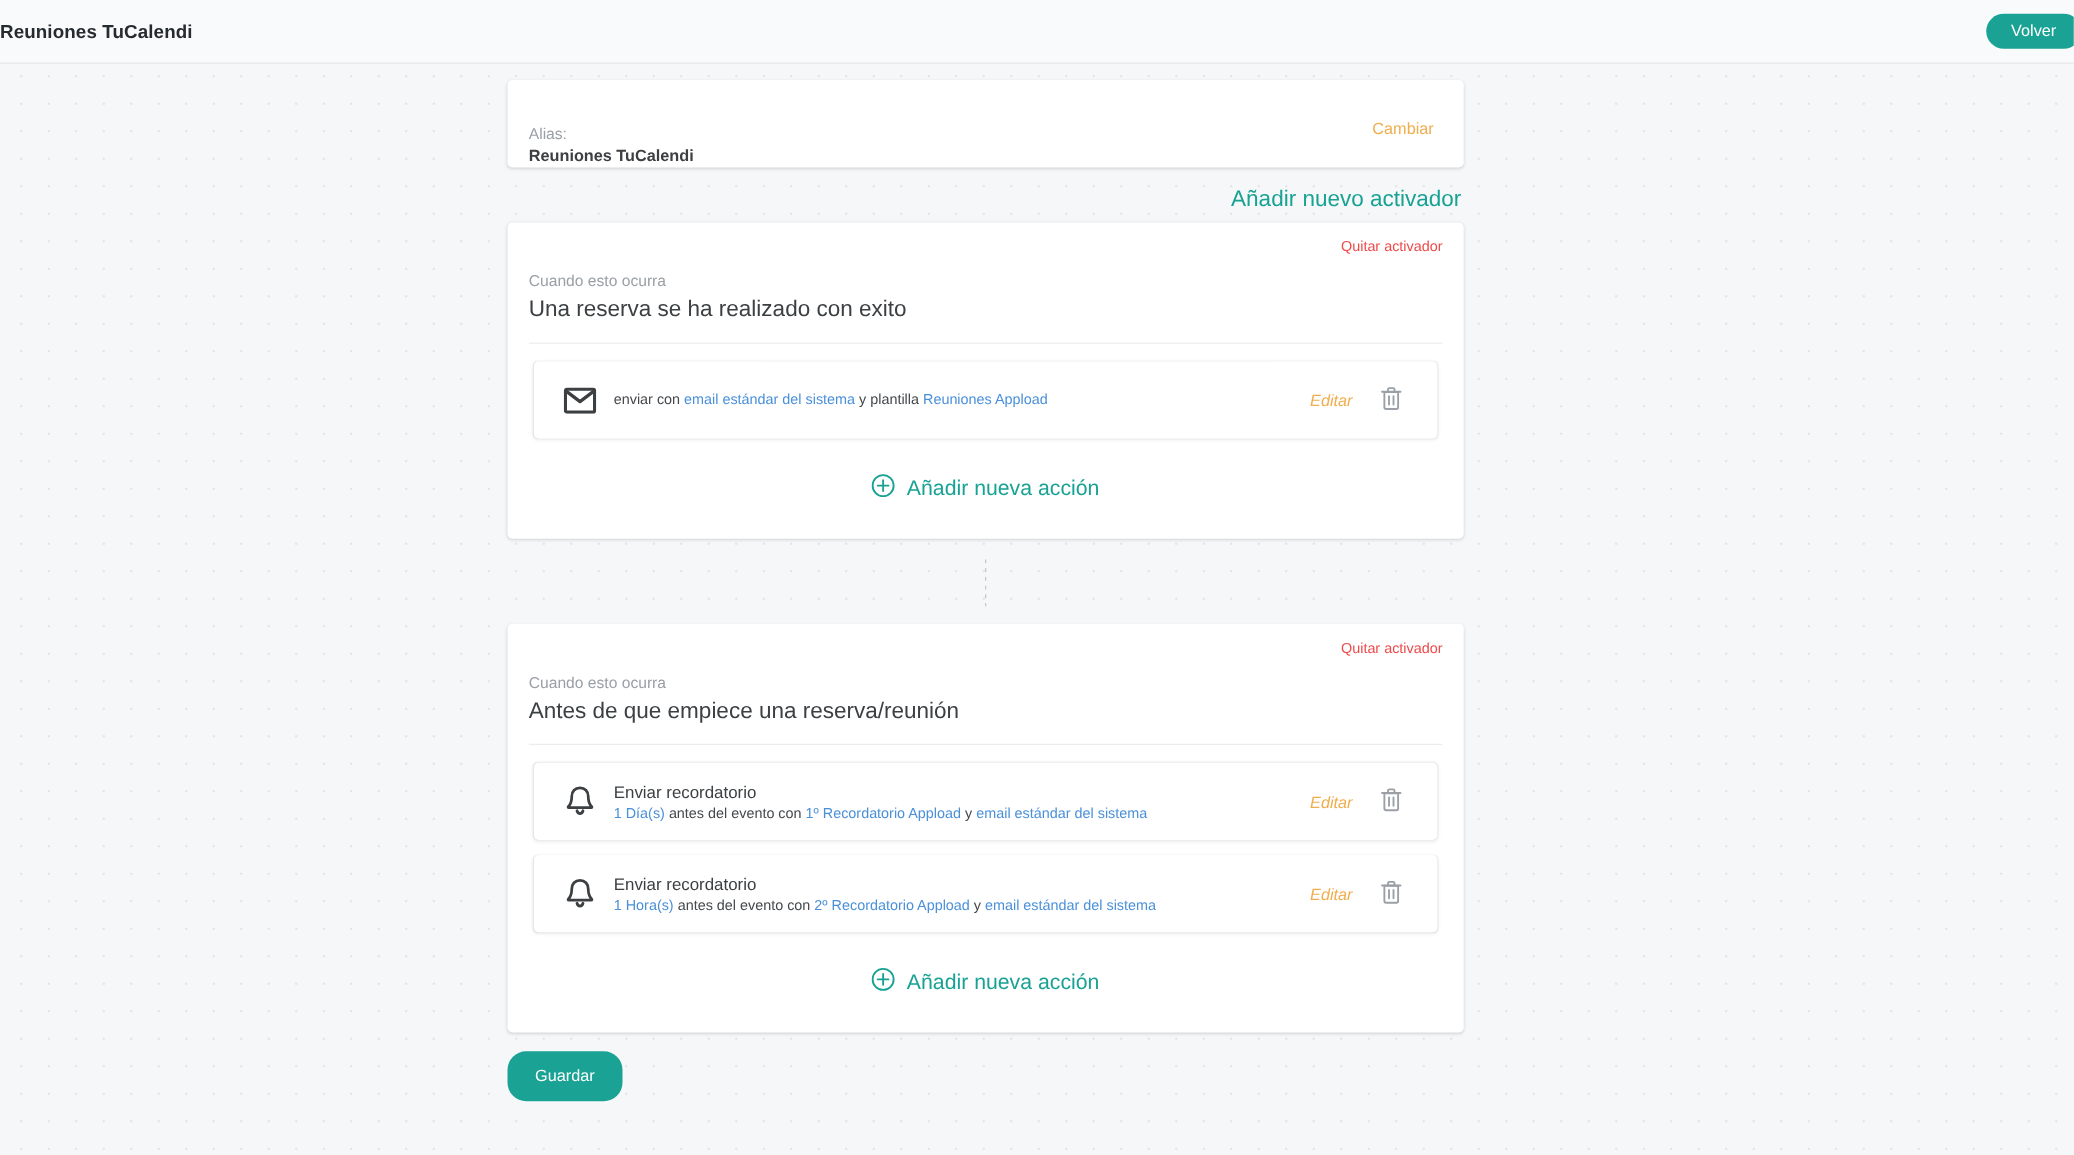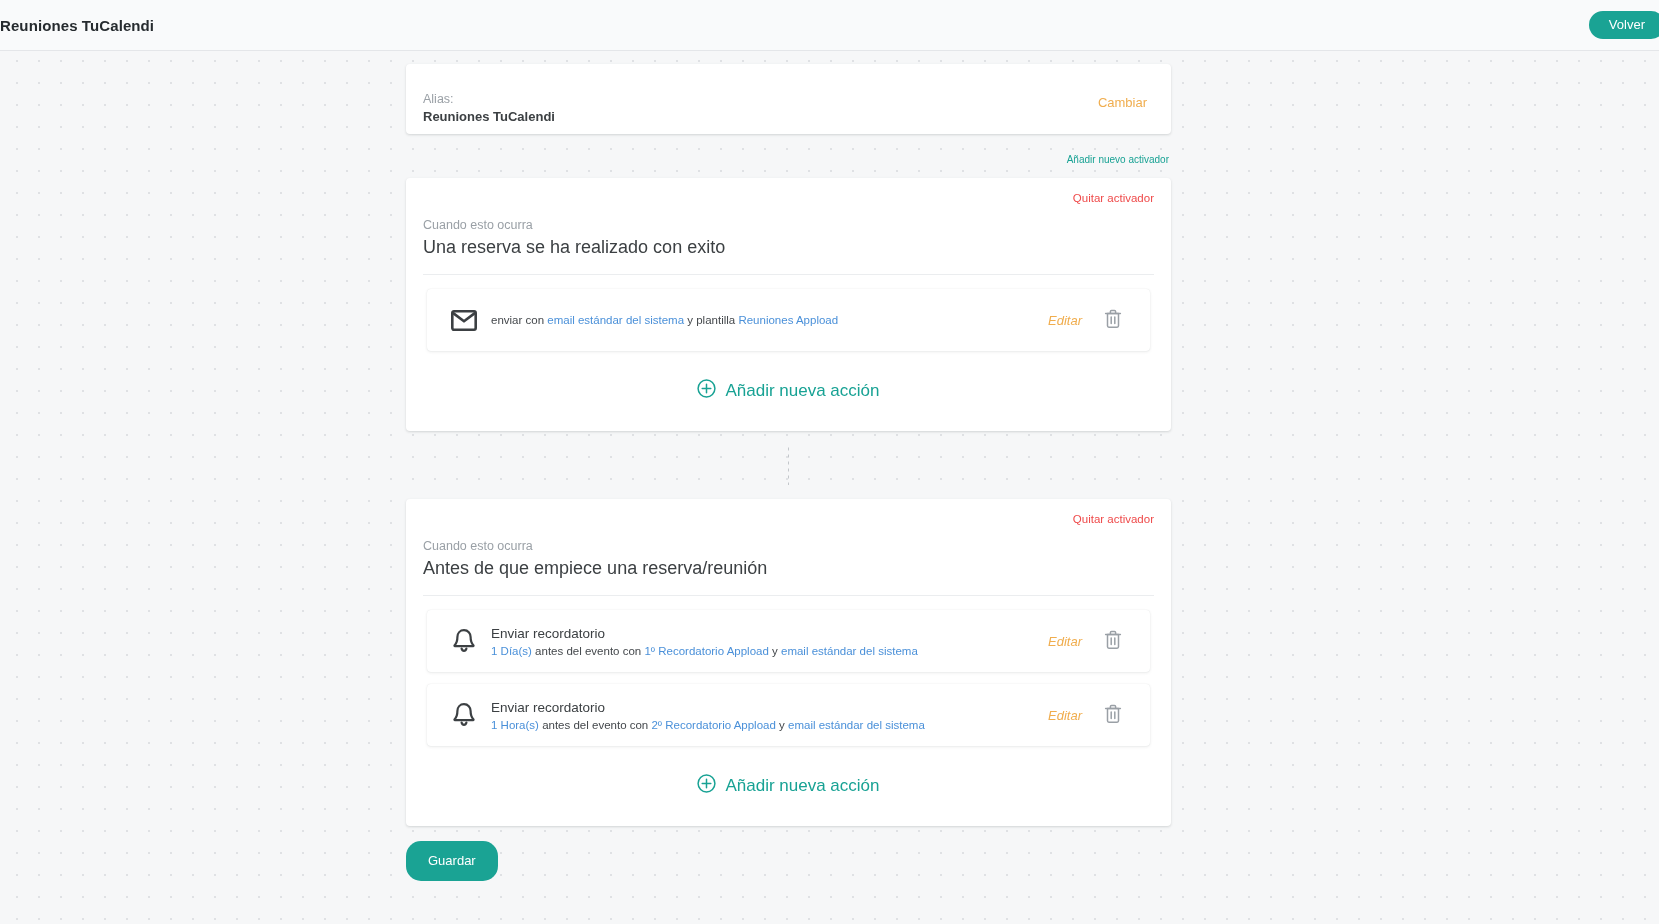--- a/index.html
+++ b/index.html
@@ -53,37 +53,37 @@
   .card{
     background:#ffffff;
     border-radius:4px;
     box-shadow:0 1px 3px rgba(60,64,67,.12), 0 1px 2px rgba(60,64,67,.07);
   }
 
   
   .alias-card{
     height:70px;
     padding:18px 24px 0 17px;
-    display:flex; justify-content:space-between; align-items:center;
+    display:flex; justify-content:space-between; align-items:flex-end;
     position:relative;
   }
   .alias-label{ font-size:12.5px; color:#9aa0a6; line-height:17px; }
   .alias-value{ font-size:13px; font-weight:bold; color:#3c4043; line-height:18px; }
   .cambiar-link{
     font-size:13px; color:#f0ad4e; cursor:pointer;
     position:absolute; right:24px; top:31px;
   }
 
   .add-trigger-row{
     text-align:right;
     padding:15px 2px 0 0;
     height:44px;
   }
   .add-trigger-link{
-    font-size:10px; color:#18a294; cursor:pointer;
+    font-size:18px; color:#18a294; cursor:pointer;
   }
 
   
   .trigger-card{
     padding:14px 17px 0 17px;
     position:relative;
     margin-bottom:0;
   }
   .quitar-link{
     position:absolute; right:17px; top:14px;

